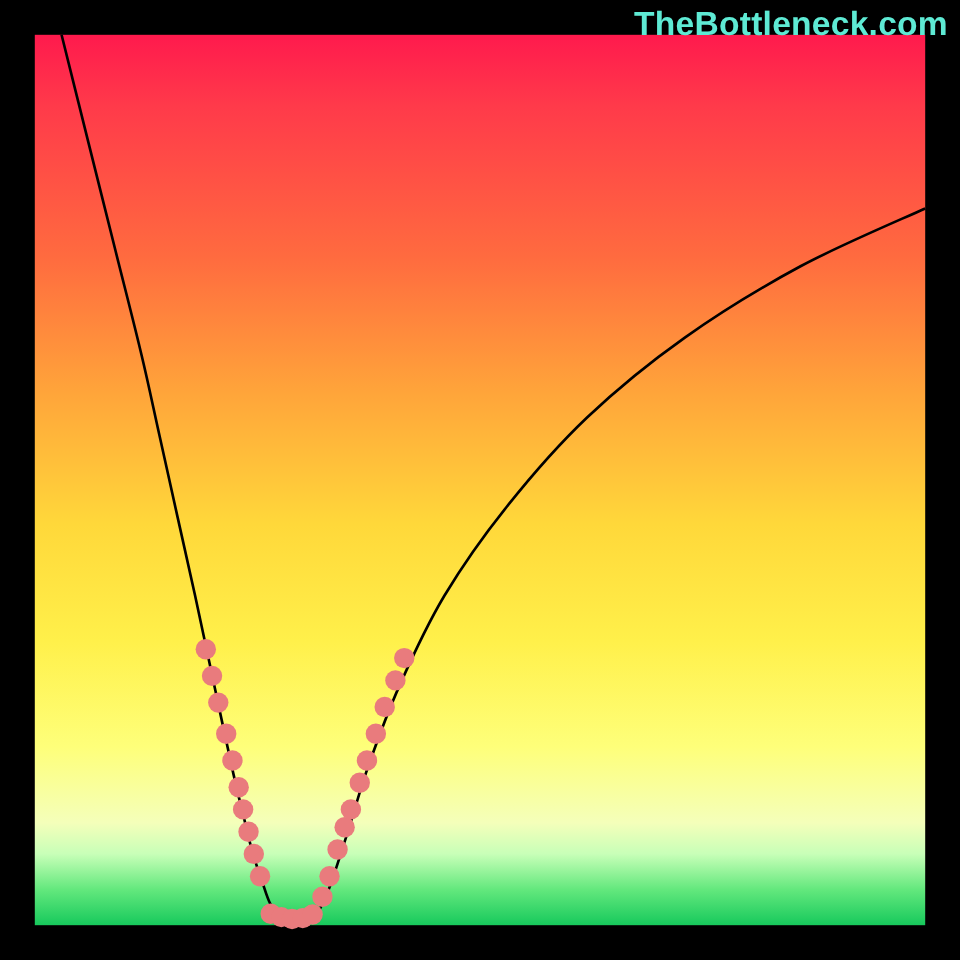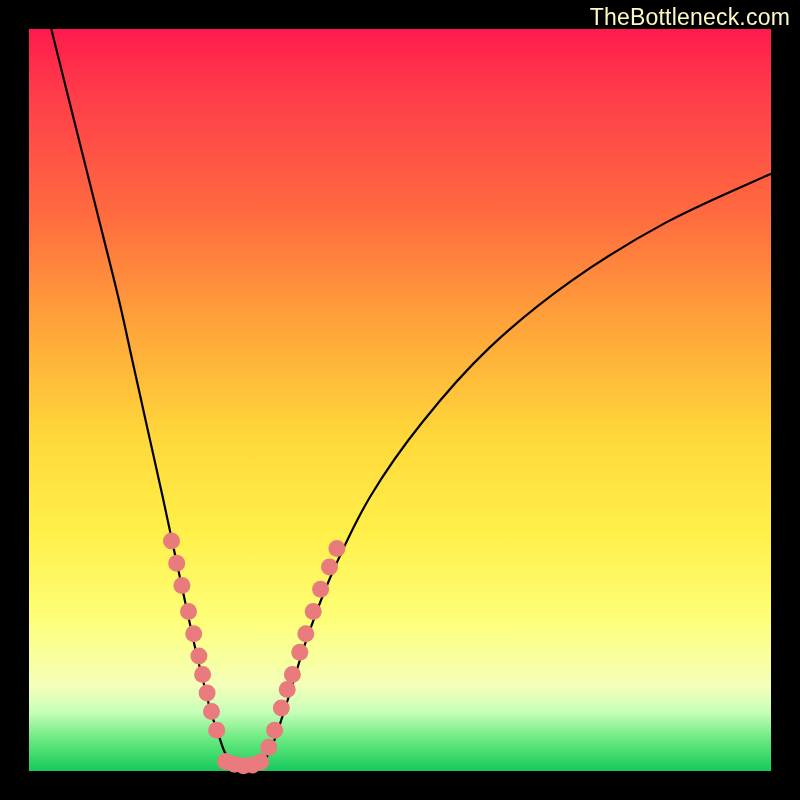--- a/index.html
+++ b/index.html
@@ -35,23 +35,23 @@
       #f4ffba 88.5%,
       #c8ffb8 92%,
       #63e87d 96%,
       #17c95c 100%
     );
   }
   .watermark {
     position: absolute;
     top: 4px;
     right: 10px;
-    color: #fef9c3;
-    font-size: 23px;
-    font-weight: 400;
+    color: #5eead4;
+    font-size: 28px;
+    font-weight: 700;
     letter-spacing: 0.2px;
     z-index: 5;
   }
   svg.curves {
     position: absolute;
     left: 29px;
     top: 29px;
     width: 742px;
     height: 742px;
     overflow: visible;

